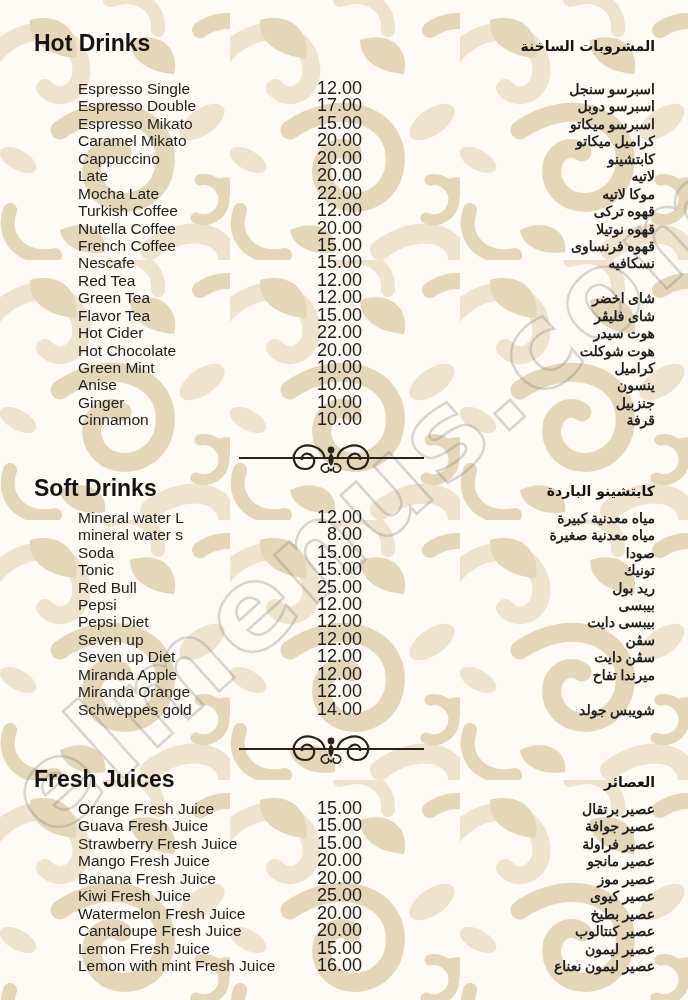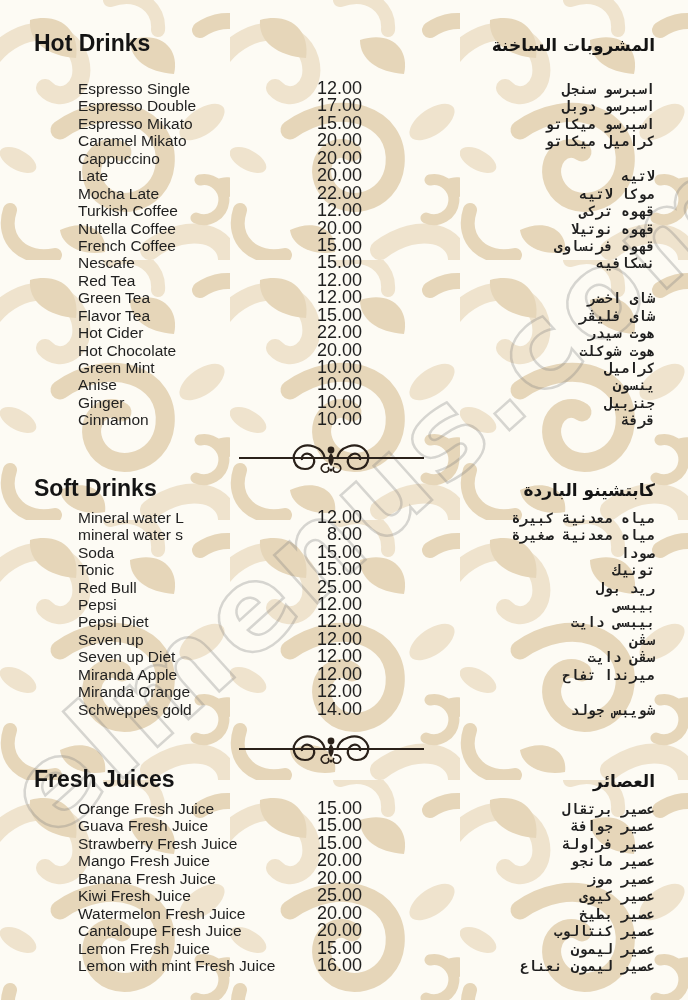--- a/index.html
+++ b/index.html
@@ -39,40 +39,40 @@
   }
   .sec-header{
     display:flex;justify-content:space-between;align-items:baseline;
     height:26px;line-height:26px;
   }
   .sec-header .en{
     font-size:23px;font-weight:bold;color:var(--heading-color);
     font-family:"Liberation Sans",sans-serif;
   }
   .sec-header .ar{
-    font-size:17px;font-weight:bold;color:var(--heading-color);
+    font-size:14px;font-weight:bold;color:var(--heading-color);
     font-family:"DejaVu Sans",sans-serif;
     direction:rtl;
   }
   .sec-header-0{margin-top:30px;}
   .list-0{margin-top:24px;}
   .list-1{margin-top:8px;}
   .list-2{margin-top:8px;}
   .row{
     display:grid;
     grid-template-columns:250px 78px 1fr;
     height:17.45px;line-height:17.45px;
     align-items:baseline;
   }
   .name-en{font-size:15.5px;color:var(--text-color);white-space:nowrap;margin-left:44px;}
   .price{font-size:18px;color:var(--text-color);text-align:right;}
   .name-ar{
     font-size:14px;font-weight:bold;color:var(--text-color);
     text-align:right;direction:rtl;
-    font-family:Liberation Mono, monospace;
+    font-family:Liberation Serif, serif;
     white-space:nowrap;
   }
   .divider{width:185px;height:34px;margin-left:205px;}
   .divider-1{margin-top:12px;}
   .divider-2{margin-top:14px;}
 </style>
 </head>
 <body>
 
 <svg class="bg-svg" width="688" height="1000" viewBox="0 0 688 1000" aria-hidden="true">
@@ -130,20 +130,21 @@
     <span class="name-ar">اسبرسو ميكاتو</span>
   </div>
       <div class="row">
     <span class="name-en">Caramel Mikato</span>
     <span class="price">20.00</span>
     <span class="name-ar">كراميل ميكاتو</span>
   </div>
       <div class="row">
     <span class="name-en">Cappuccino</span>
     <span class="price">20.00</span>
+    <span class="name-ar">كابتشينو</span>
   </div>
       <div class="row">
     <span class="name-en">Late</span>
     <span class="price">20.00</span>
     <span class="name-ar">لاتيه</span>
   </div>
       <div class="row">
     <span class="name-en">Mocha Late</span>
     <span class="price">22.00</span>
     <span class="name-ar">موكا لاتيه</span>

